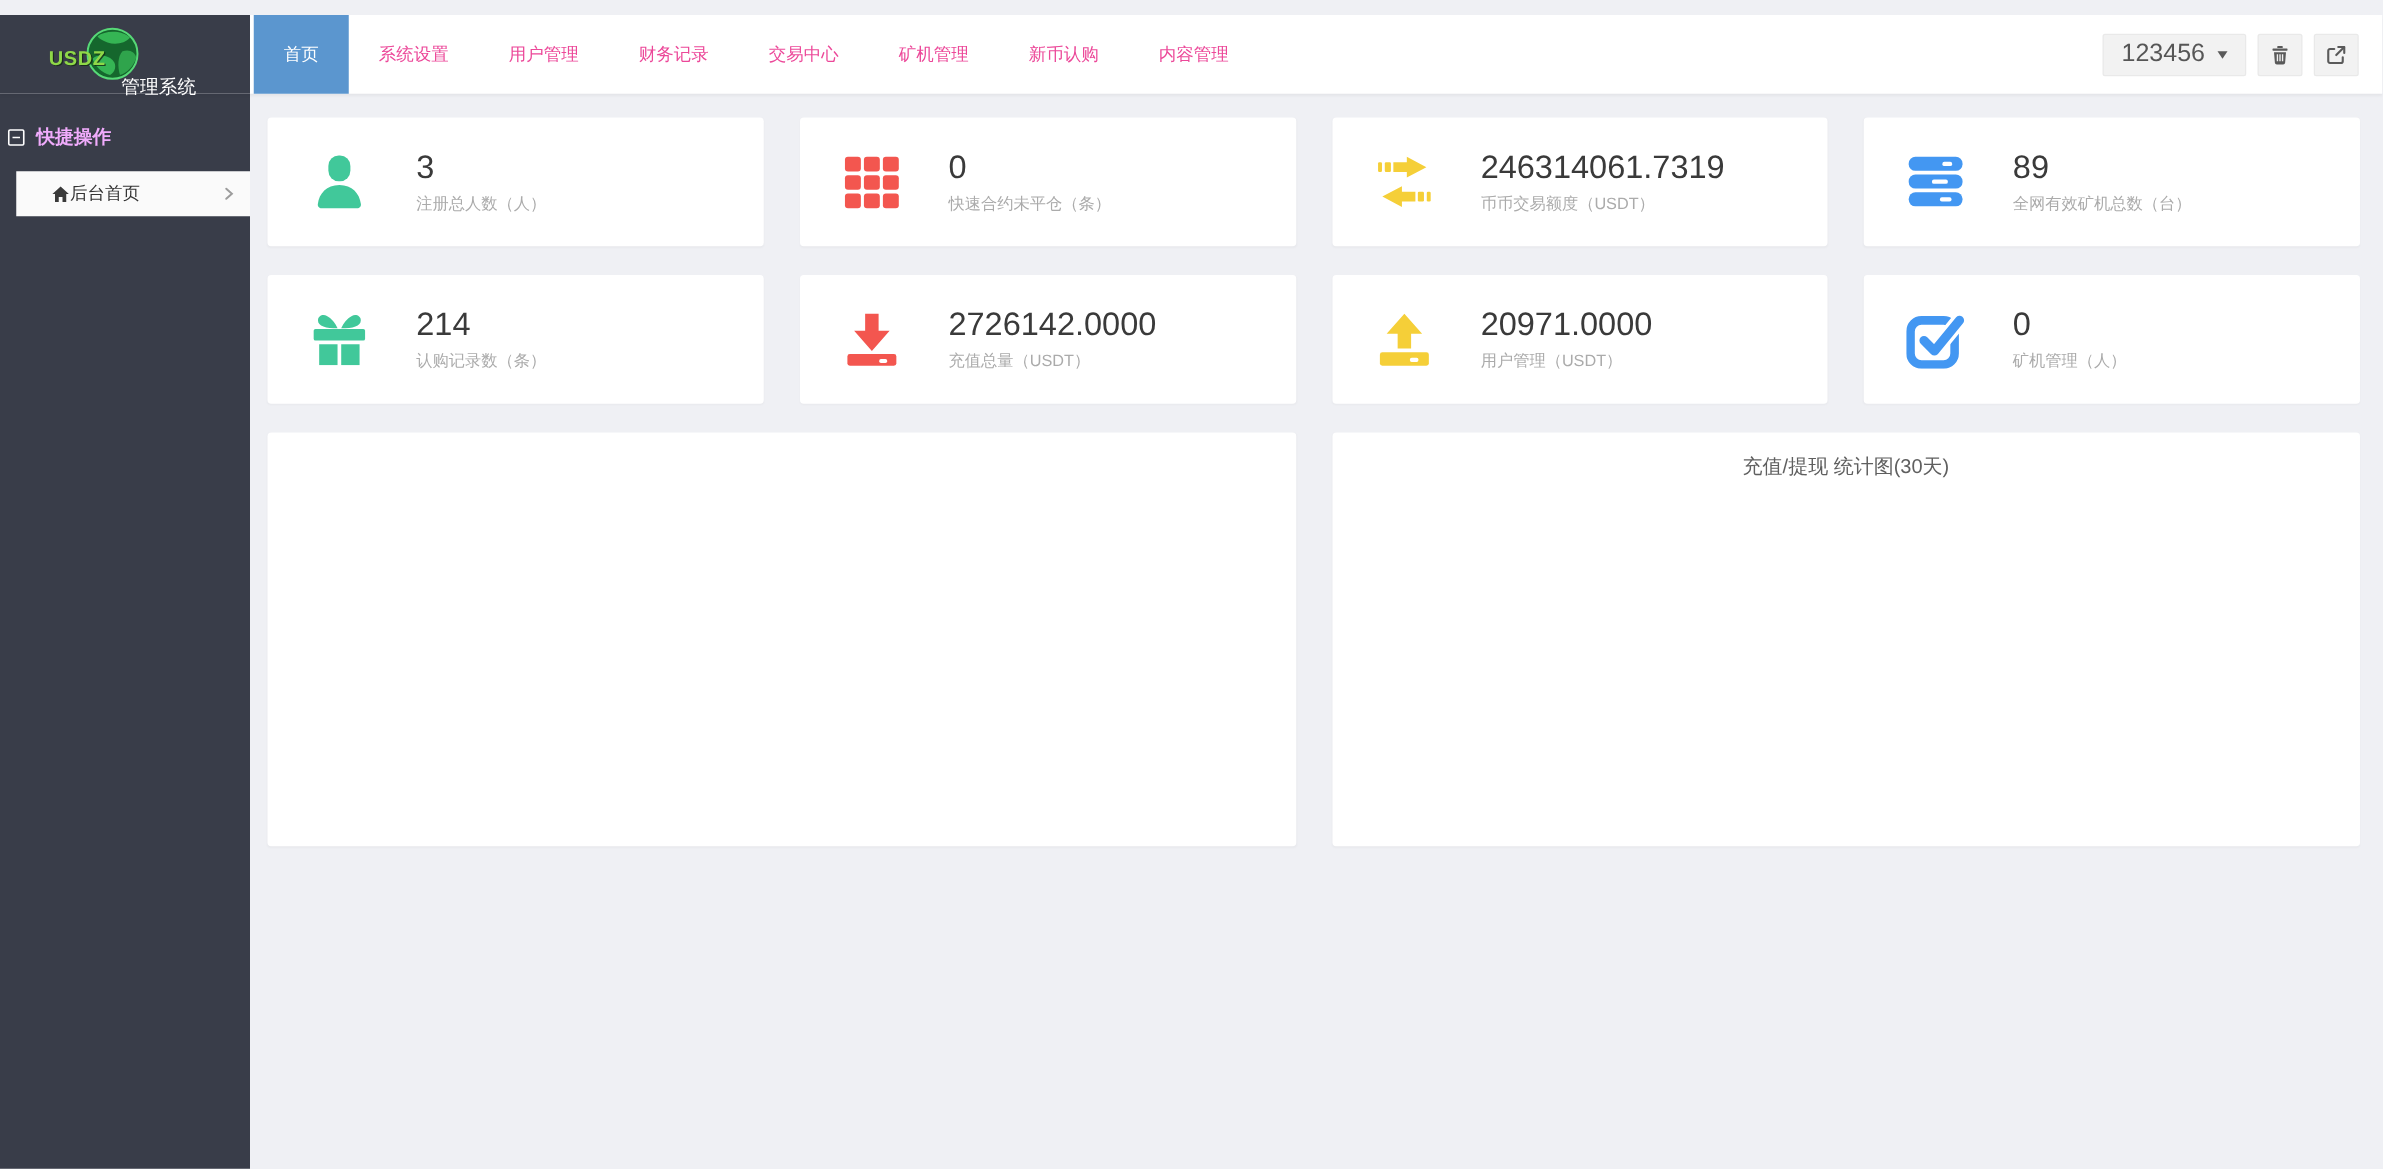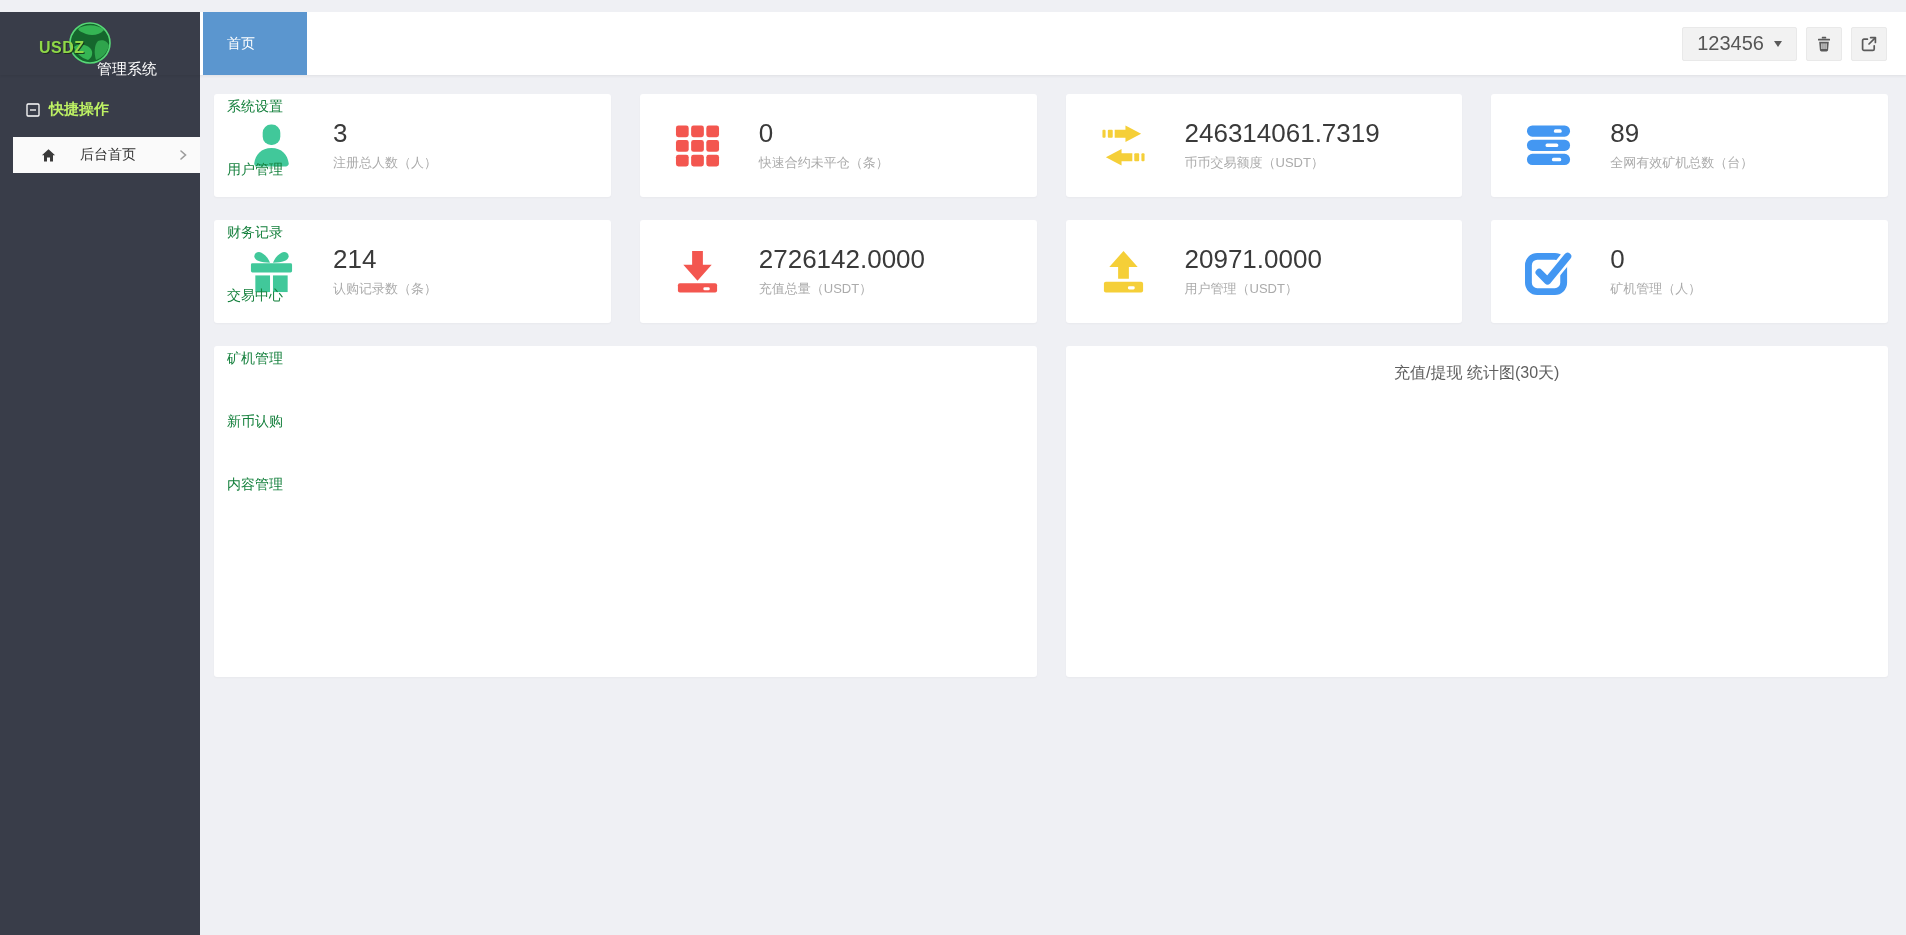--- a/index.html
+++ b/index.html
@@ -23,24 +23,24 @@
   .logo .globe{position:absolute;left:68px;top:9px;}
   .logo .brand{
     position:absolute;left:39px;top:27px;
     font-size:16px;font-weight:800;letter-spacing:.5px;
     color:#8FD848;text-shadow:1px 1px 0 rgba(20,40,20,.8);
   }
   .logo .brand-title{
     position:absolute;left:97px;top:48px;
     font-size:15px;color:#FFFFFF;white-space:nowrap;
   }
-  .nav{display:flex;margin-left:3px;flex-direction:column;}
+  .nav{display:flex;margin-left:3px;}
   .nav-tab{
     display:block;line-height:63px;padding:0 24px;font-size:14px;
-    color:#15803d;text-decoration:none;cursor:pointer;white-space:nowrap;
+    color:#ec4899;text-decoration:none;cursor:pointer;white-space:nowrap;
   }
   .nav-tab.active{background:#5B96CF;color:#FFFFFF;}
   .header-right{
     position:absolute;right:19px;top:0;height:63px;
     display:flex;align-items:center;gap:9px;
   }
   .hdr-btn{
     height:34px;background:#F2F2F2;border:1px solid #E9E9E9;border-radius:2px;
     color:#565656;font-size:20px;font-family:inherit;
     display:flex;align-items:center;justify-content:center;cursor:pointer;
@@ -51,26 +51,26 @@
     width:0;height:0;border-left:4.5px solid transparent;
     border-right:4.5px solid transparent;border-top:6px solid #5A5A5A;
     display:inline-block;
   }
 
   
   .sidebar{
     position:absolute;top:63px;left:0;bottom:0;width:200px;background:#393D49;
   }
   .side-header{
-    margin-top:25px;padding-left:26px;display:flex;align-items:center;gap:9px;
-    color:#bef264;font-size:15px;font-weight:700;cursor:pointer;
+    margin-top:25px;padding-left:6px;display:flex;align-items:center;gap:9px;
+    color:#f0abfc;font-size:15px;font-weight:700;cursor:pointer;
   }
   .side-item{
     margin-top:18px;margin-left:13px;height:36px;background:#FAFAFA;
-    display:flex;align-items:center;gap:24px;padding-left:28px;
+    display:flex;align-items:center;gap:0;padding-left:28px;
     position:relative;cursor:pointer;font-size:14px;color:#333;
   }
   .side-item .chev{position:absolute;right:11px;top:12px;}
 
   
   .main{
     position:absolute;top:63px;left:200px;right:0;bottom:0;
     background:#EFF0F4;padding:19px 18px 0 14px;box-sizing:border-box;
   }
   .cards{

